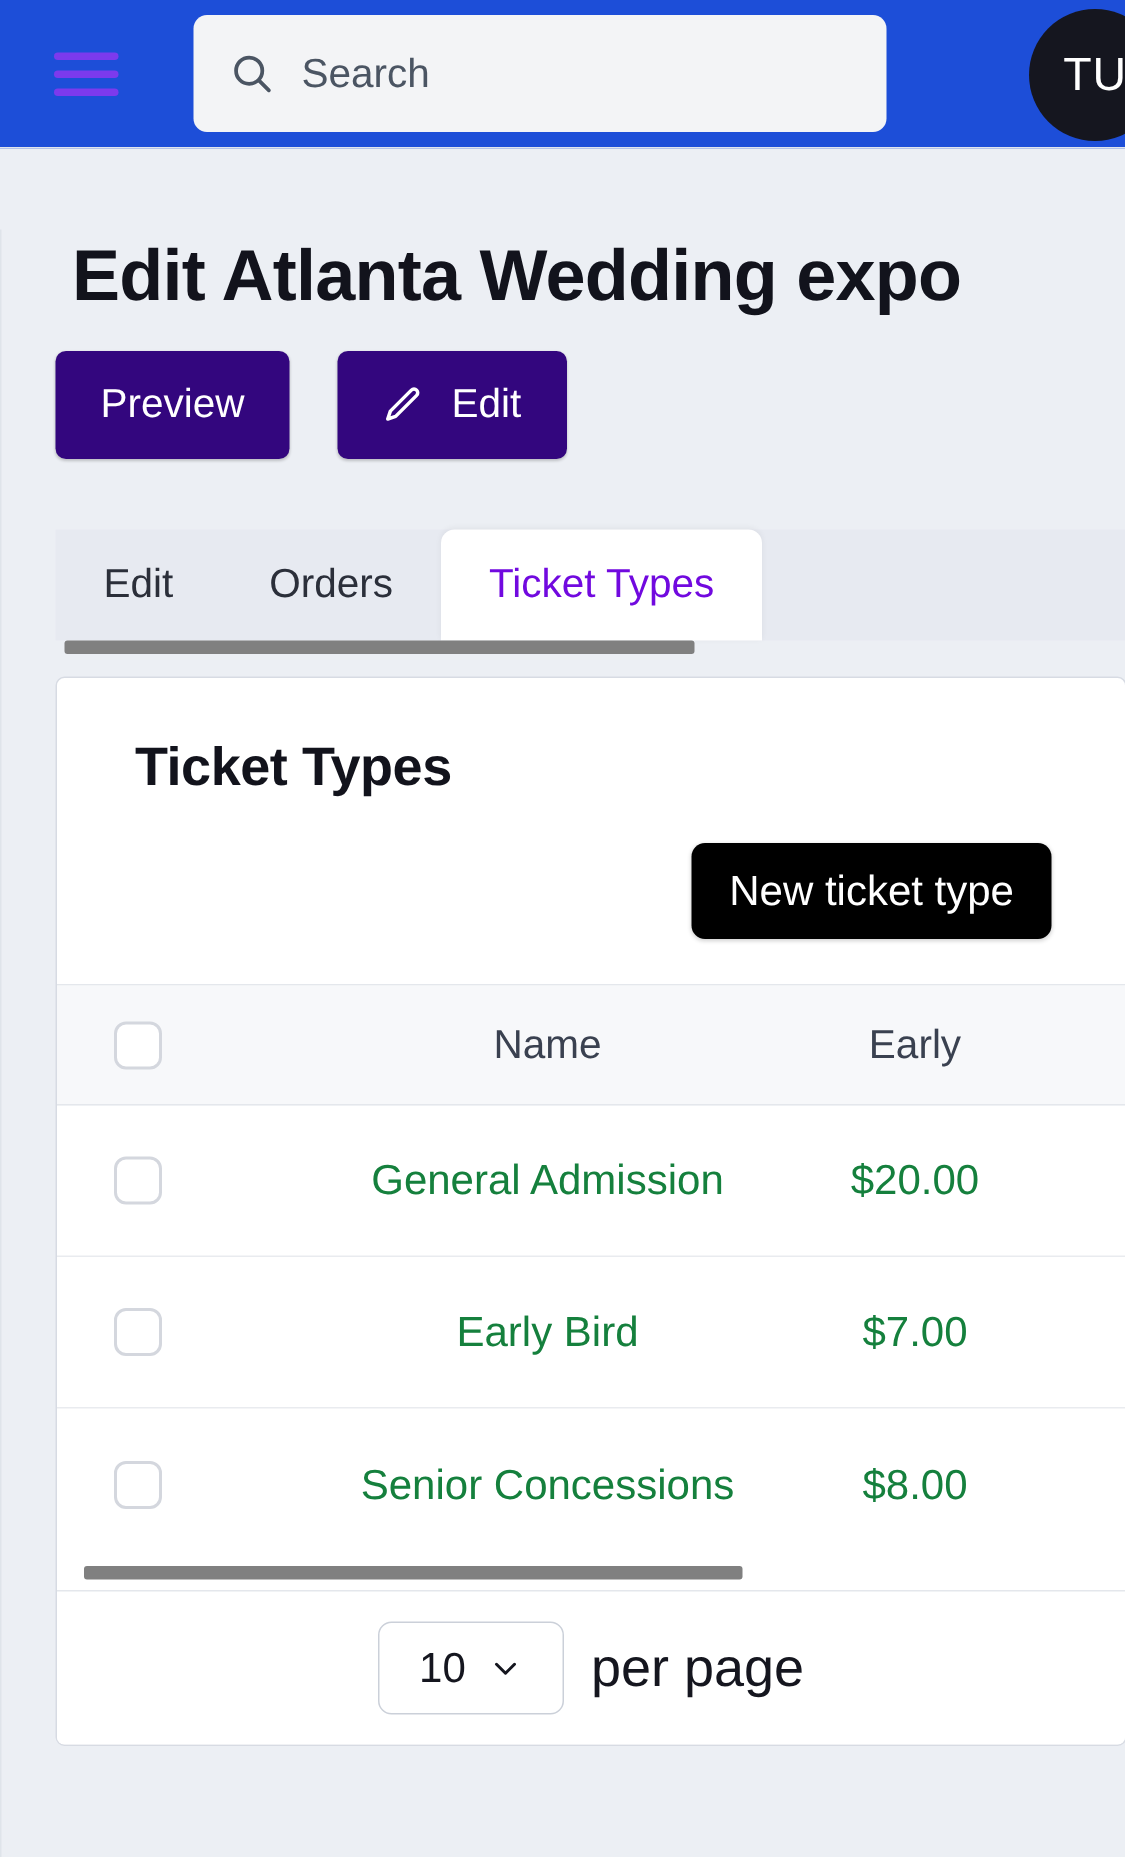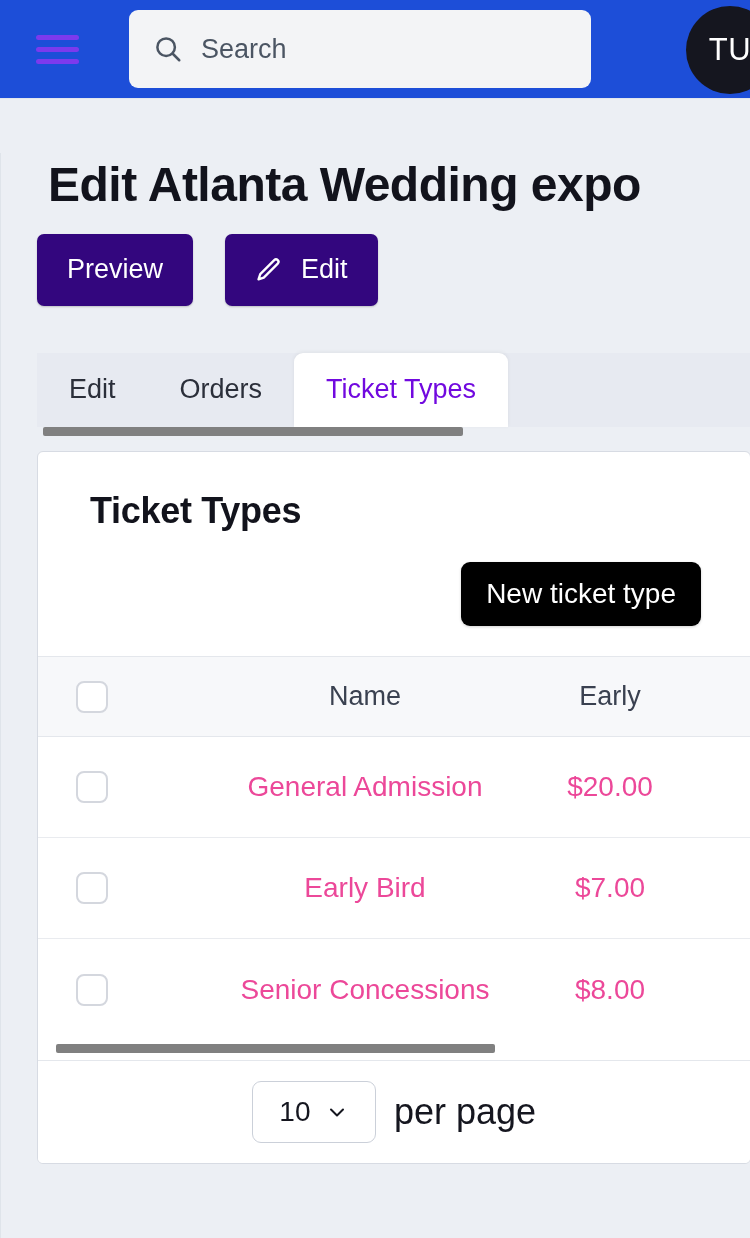--- a/index.html
+++ b/index.html
@@ -223,21 +223,21 @@
   th {
     height: 80px;
     color: #3a4150;
     font-size: 27px;
     padding: 0;
     border-bottom: 1px solid #e4e7ec;
   }
   td {
     height: 101px;
     padding: 0;
-    color: #ec4899;
+    color: #15803d;
     border-bottom: 1px solid #e9ebef;
   }
   tbody tr:last-child td { border-bottom: none; }
 
   .col-check { width: 132px; }
   .col-name  { width: 352px; }
   .col-price { width: 176px; }
   .col-qty   { width: 200px; }
 
   .cell-pad { padding-left: 38px; }

